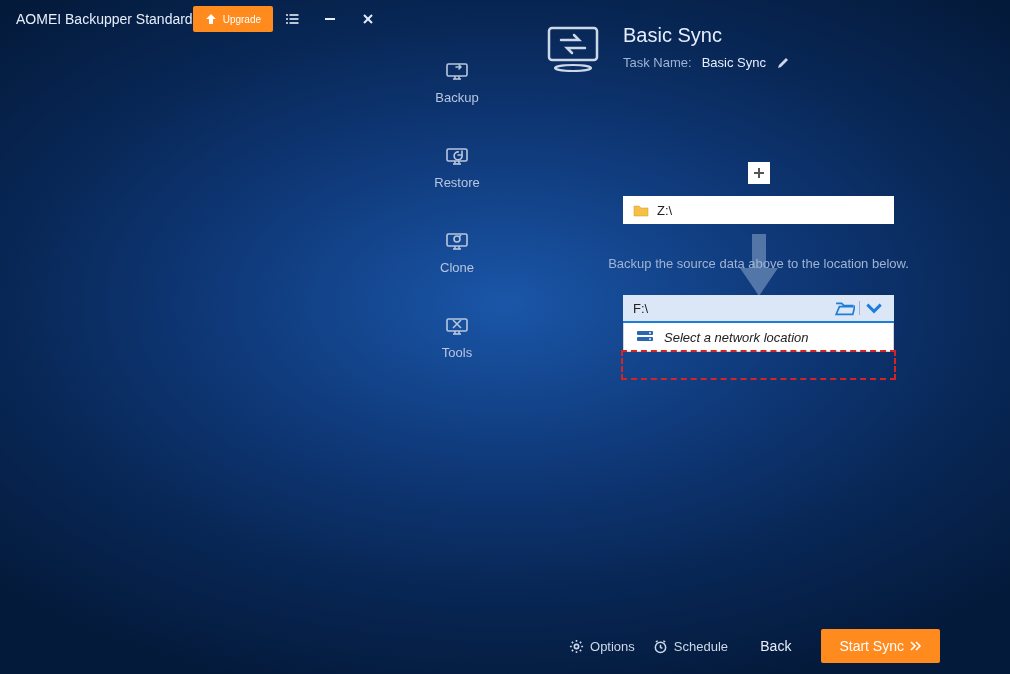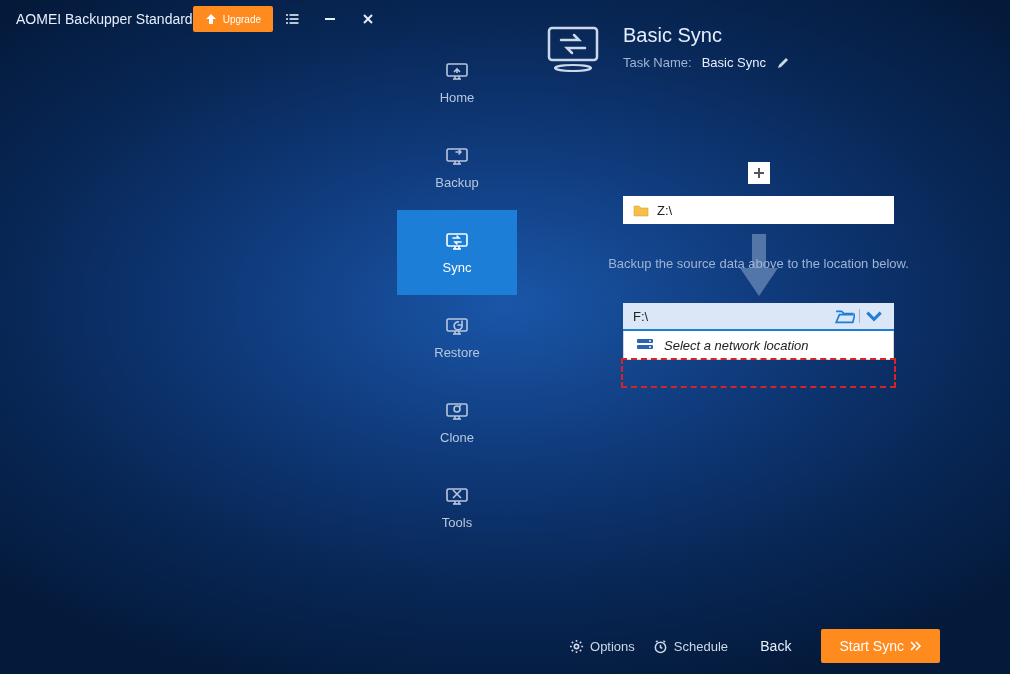--- a/index.html
+++ b/index.html
@@ -60,21 +60,21 @@
   
   .path-bar {
     margin: 0 80px; height: 28px; background: #fff; display: flex; align-items: center;
     padding: 0 10px; gap: 8px; color: #222; font-size: 13px; cursor: pointer;
   }
   .path-bar .folder-icn { width: 16px; height: 14px; }
   .path-bar .folder-icn svg { fill: #f5c04a; stroke: #d49a1a; stroke-width: .5; }
   
   .down-arrow { align-self: center; width: 58px; height: 72px; margin-top: 6px; }
   .down-arrow svg { width: 100%; height: 100%; fill: #8ba7cc; opacity: .55; }
-  .hint { text-align: center; font-size: 13px; color: #9fb3d4; margin-top: -46px; margin-bottom: 32px; position: relative; z-index: 1; }
+  .hint { text-align: center; font-size: 13px; color: #9fb3d4; margin-top: -46px; margin-bottom: 24px; position: relative; z-index: 1; }
   
   .dest-wrap { margin: 0 80px; position: relative; }
   .dest-bar {
     height: 28px; background: #dbe6f6; border-bottom: 2px solid #1c7ed6;
     display: flex; align-items: center; padding: 0 10px; color: #222; font-size: 13px;
   }
   .dest-bar .dest-text { flex: 1; }
   .dest-bar .browse-icn, .dest-bar .chev-icn { width: 20px; height: 18px; display: flex; align-items: center; justify-content: center; cursor: pointer; color: #1c7ed6; }
   .dest-bar .divider { width: 1px; height: 14px; background: #9ab4d6; margin: 0 4px; }
   .dropdown {
@@ -151,41 +151,23 @@
   </div>
 
   <div class="body">
 
     <div class="sidebar">
       <div class="side-item">
         <svg viewBox="0 0 26 22">
             <rect x="3" y="5" width="20" height="12" rx="1.5"></rect>
             <path d="M9 20 h8"></path>
             <path d="M11 17 v3 M15 17 v3"></path>
-            <path d="M10 13 L13 10 L16 13 M13 10 v4"></path>
-          </svg>
-        <span>Home</span>
-      </div>
-      <div class="side-item">
-        <svg viewBox="0 0 26 22">
-            <rect x="3" y="5" width="20" height="12" rx="1.5"></rect>
-            <path d="M9 20 h8"></path>
-            <path d="M11 17 v3 M15 17 v3"></path>
             <path d="M12 8 L17 8 M17 8 L15 6 M17 8 L15 10" stroke-linecap="round"></path>
           </svg>
         <span>Backup</span>
-      </div>
-      <div class="side-item active">
-        <svg viewBox="0 0 26 22">
-            <rect x="3" y="5" width="20" height="12" rx="1.5"></rect>
-            <path d="M9 20 h8"></path>
-            <path d="M11 17 v3 M15 17 v3"></path>
-            <path d="M9 9 h6 l-2 -2 M17 13 h-6 l2 2" stroke-linecap="round"></path>
-          </svg>
-        <span>Sync</span>
       </div>
       <div class="side-item">
         <svg viewBox="0 0 26 22">
             <rect x="3" y="5" width="20" height="12" rx="1.5"></rect>
             <path d="M9 20 h8"></path>
             <path d="M11 17 v3 M15 17 v3"></path>
             <path d="M15 8 a4 4 0 1 0 3 3"></path>
             <path d="M18 7 l0 4 l-4 0" stroke-linecap="round"></path>
           </svg>
         <span>Restore</span>

